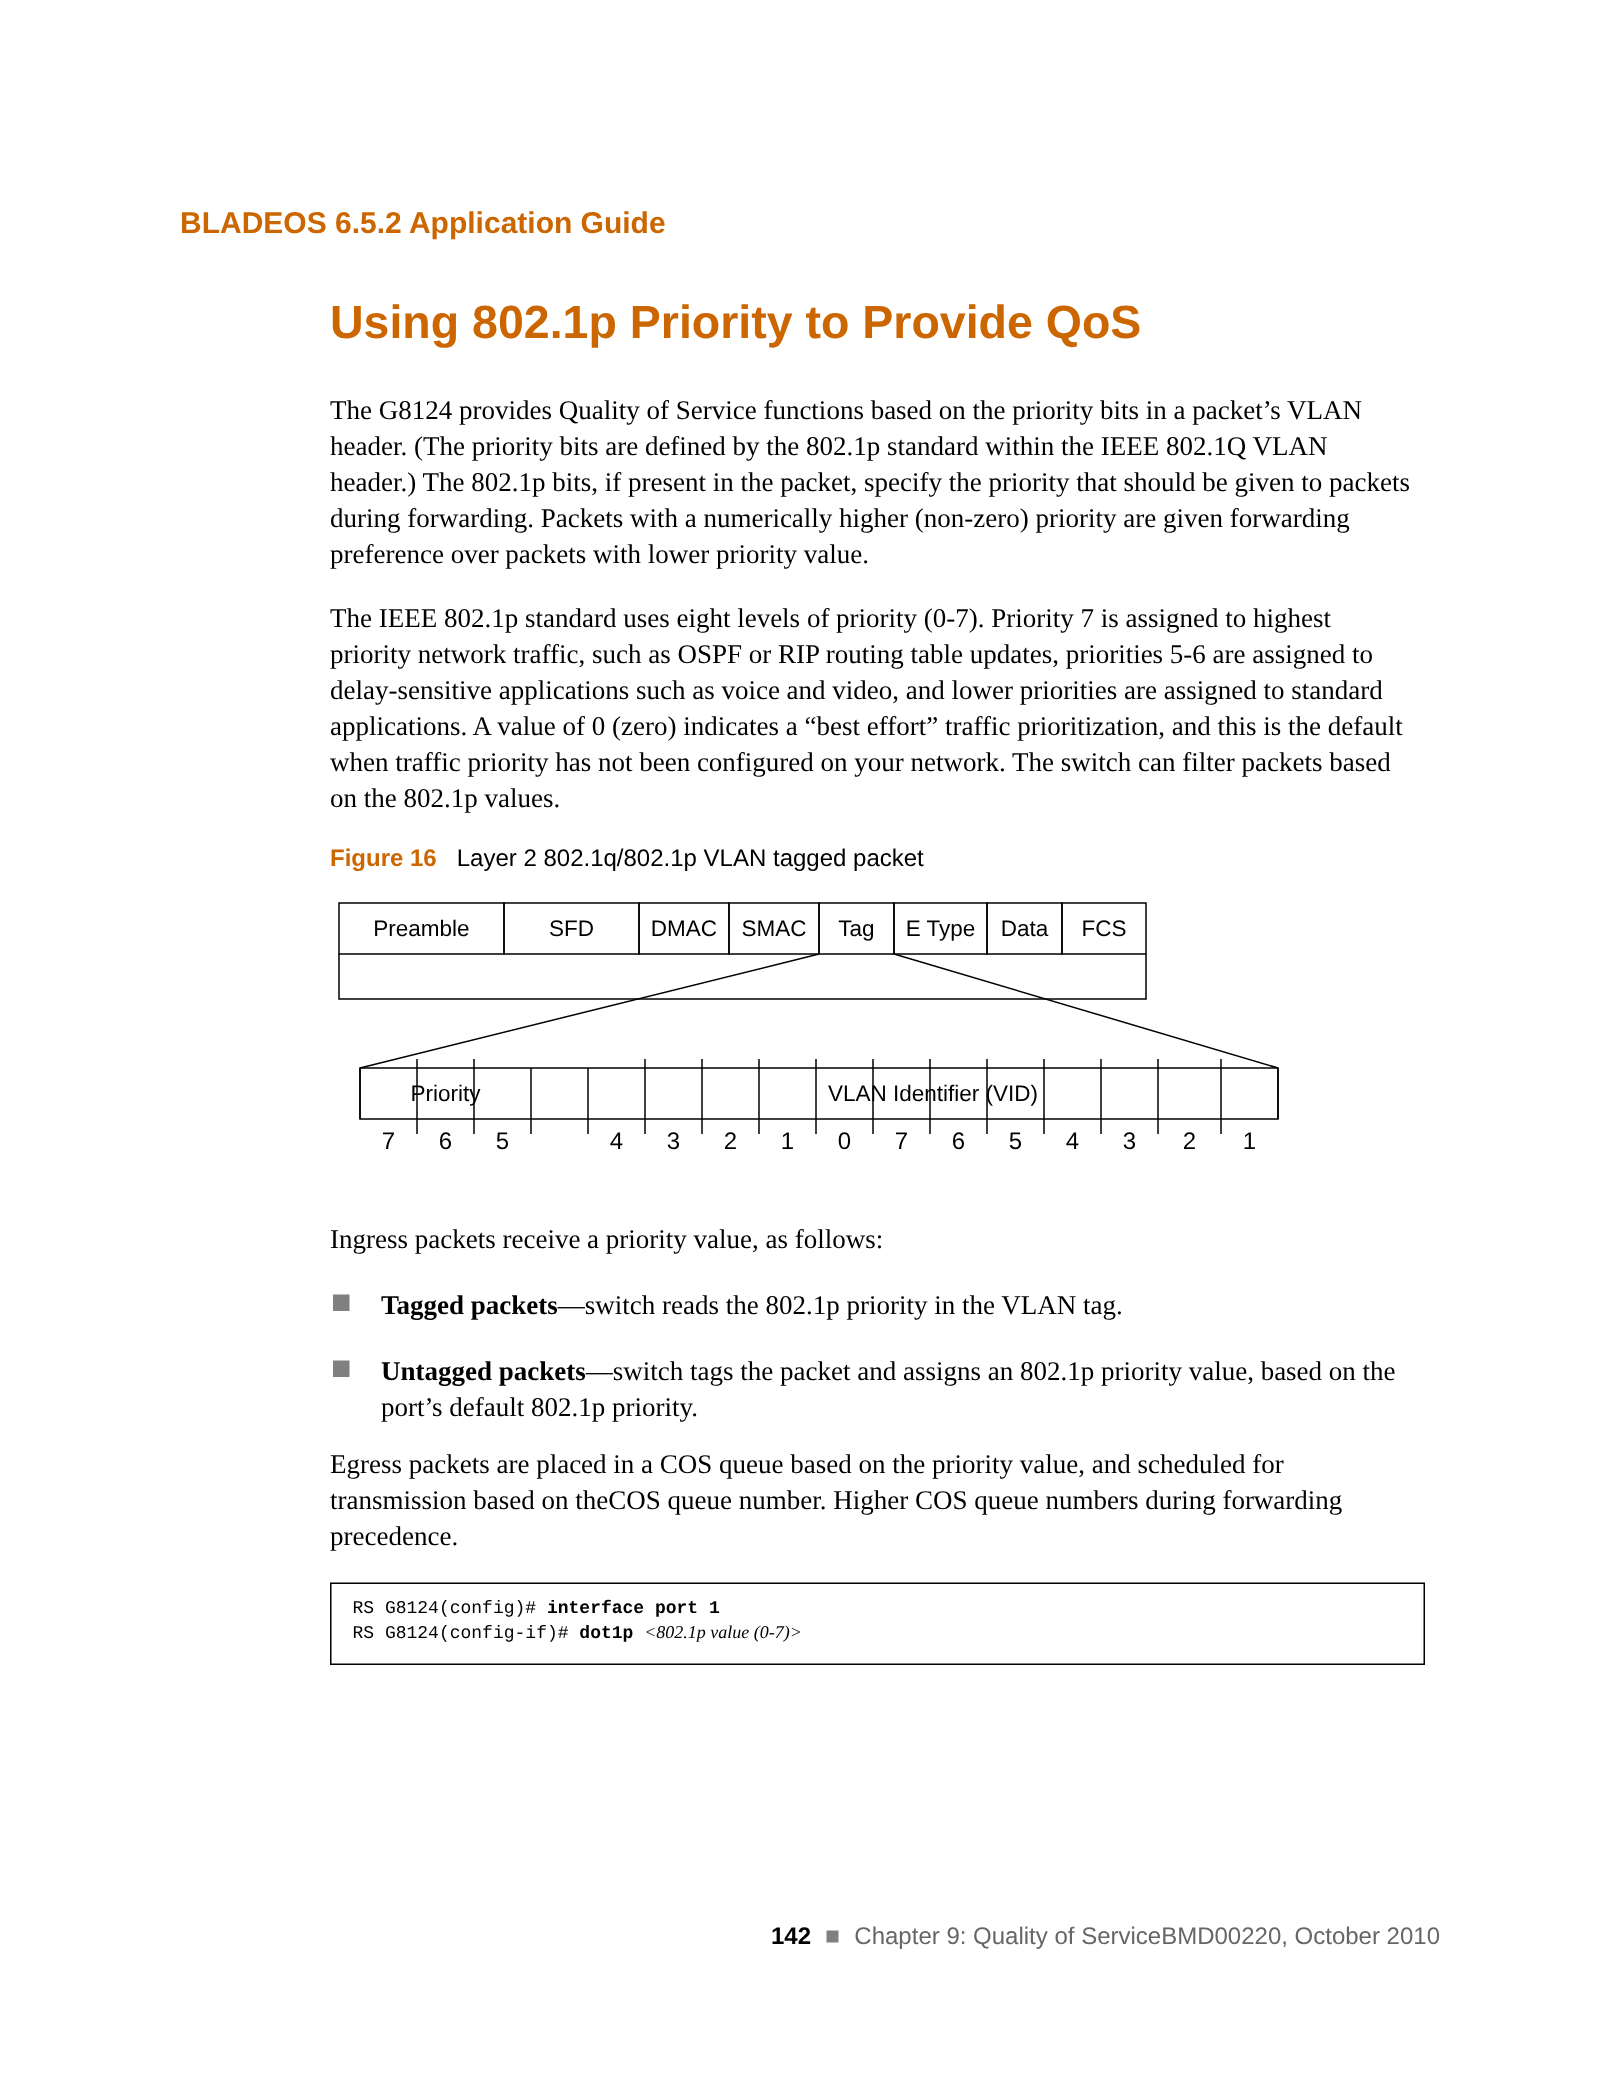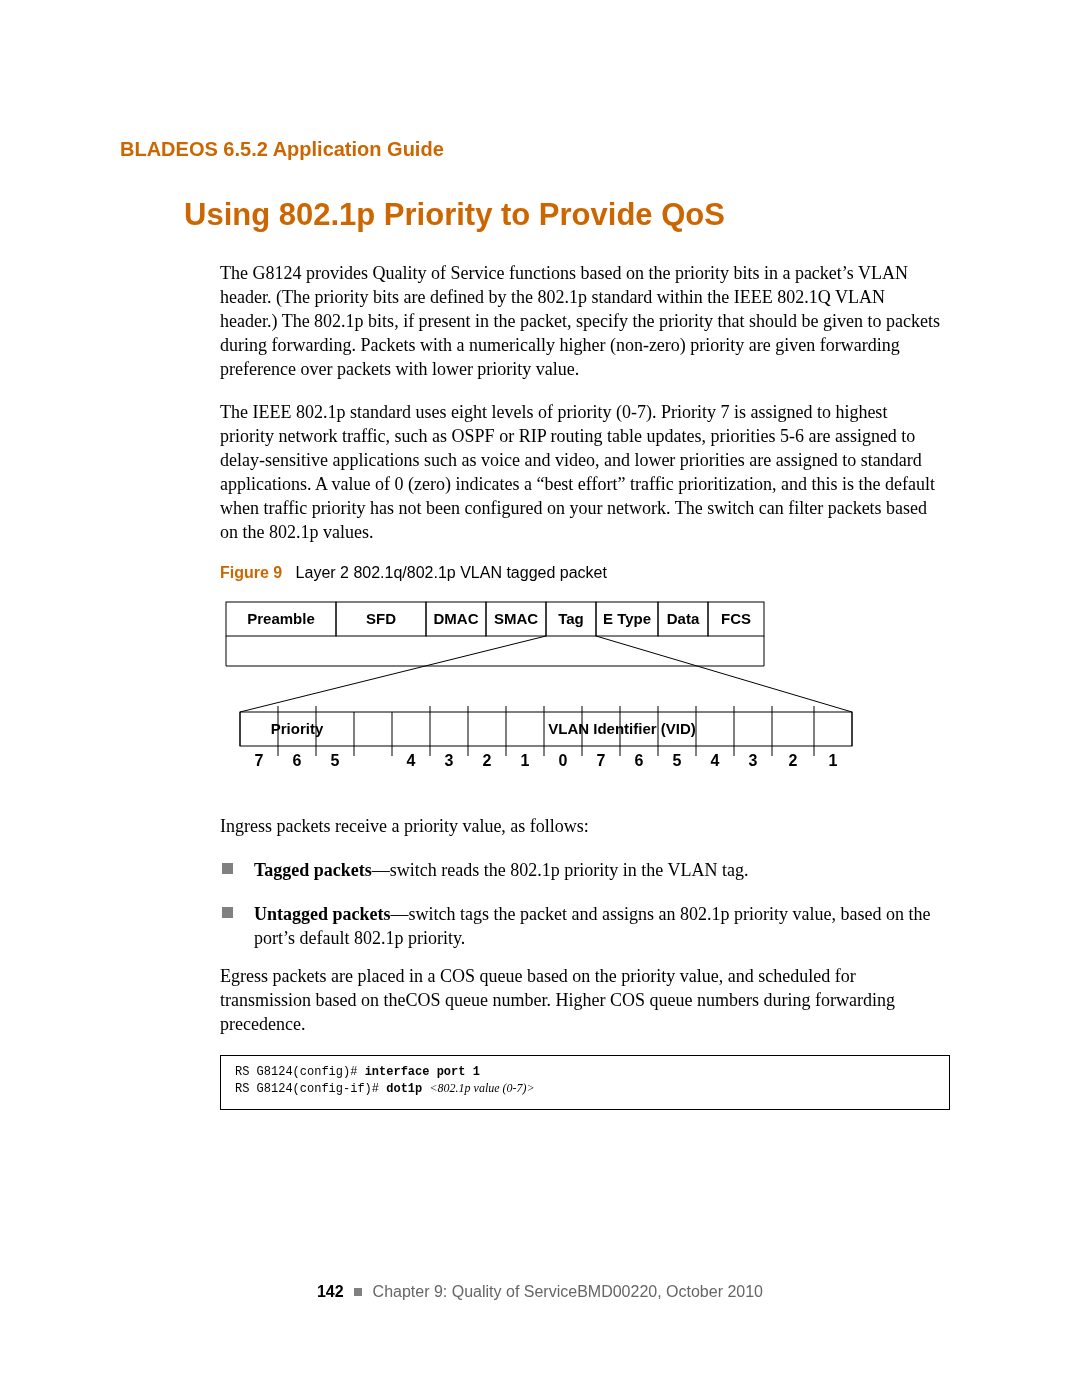--- a/index.html
+++ b/index.html
@@ -21,21 +21,21 @@
     font-size: 20px;
     font-weight: bold;
     color: #CC6600;
     margin-bottom: 36px;
   }
   h1.section-title {
     font-family: Arial, Helvetica, sans-serif;
     font-size: 31px;
     font-weight: bold;
     color: #CC6600;
-    margin: 0 0 28px 64px;
+    margin: 0 0 28px 100px;
   }
   .body {
     margin-left: 100px;
     width: 724px;
     font-size: 18px;
     line-height: 1.34;
   }
   .body p {
     margin: 0 0 18px 0;
   }
@@ -44,21 +44,20 @@
     font-size: 16px;
     margin: 10px 0 14px 0;
   }
   .fig-caption .fig-label {
     color: #CC6600;
     font-weight: bold;
   }
   .diagram {
     margin-left: -4px;
     margin-bottom: 26px;
-    font-weight: bold;
   }
   ul.bullets {
     list-style: none;
     padding: 0;
     margin: 0 0 14px 0;
   }
   ul.bullets li {
     position: relative;
     padding-left: 34px;
     margin-bottom: 12px;
@@ -91,21 +90,21 @@
   }
   .footer {
     position: absolute;
     left: 120px;
     right: 120px;
     bottom: 96px;
     font-family: Arial, Helvetica, sans-serif;
     font-size: 16px;
     color: #666;
     display: flex;
-    justify-content: center;
+    justify-content: flex-end;
     align-items: baseline;
   }
   .footer .pnum {
     color: #000;
     font-weight: bold;
   }
   .footer .sq {
     display: inline-block;
     width: 8px;
     height: 8px;
@@ -132,21 +131,21 @@
   <div class="runhead">BLADEOS 6.5.2 Application Guide</div>
 
   <h1 class="section-title">Using 802.1p Priority to Provide QoS</h1>
 
   <div class="body">
 
     <p>The G8124 provides Quality of Service functions based on the priority bits in a packet’s VLAN header. (The priority bits are defined by the 802.1p standard within the IEEE 802.1Q VLAN header.) The 802.1p bits, if present in the packet, specify the priority that should be given to packets during forwarding. Packets with a numerically higher (non-zero) priority are given forwarding preference over packets with lower priority value.</p>
     <p>The IEEE 802.1p standard uses eight levels of priority (0-7). Priority 7 is assigned to highest priority network traffic, such as OSPF or RIP routing table updates, priorities 5-6 are assigned to delay-sensitive applications such as voice and video, and lower priorities are assigned to standard applications. A value of 0 (zero) indicates a “best effort” traffic prioritization, and this is the default when traffic priority has not been configured on your network. The switch can filter packets based on the 802.1p values.</p>
 
     <div class="fig-caption">
-      <span class="fig-label">Figure 9</span>&nbsp;&nbsp;
+      <span class="fig-label">Figure 16</span>&nbsp;&nbsp;
       <span>Layer 2 802.1q/802.1p VLAN tagged packet</span>
     </div>
 
     <div class="diagram">
       <svg width="724" height="184" viewBox="0 0 724 184">
 
         <g>
 
           <rect x="10" y="4" width="110" height="34" fill="none" stroke="#000"></rect>
           <rect x="120" y="4" width="90" height="34" fill="none" stroke="#000"></rect>

